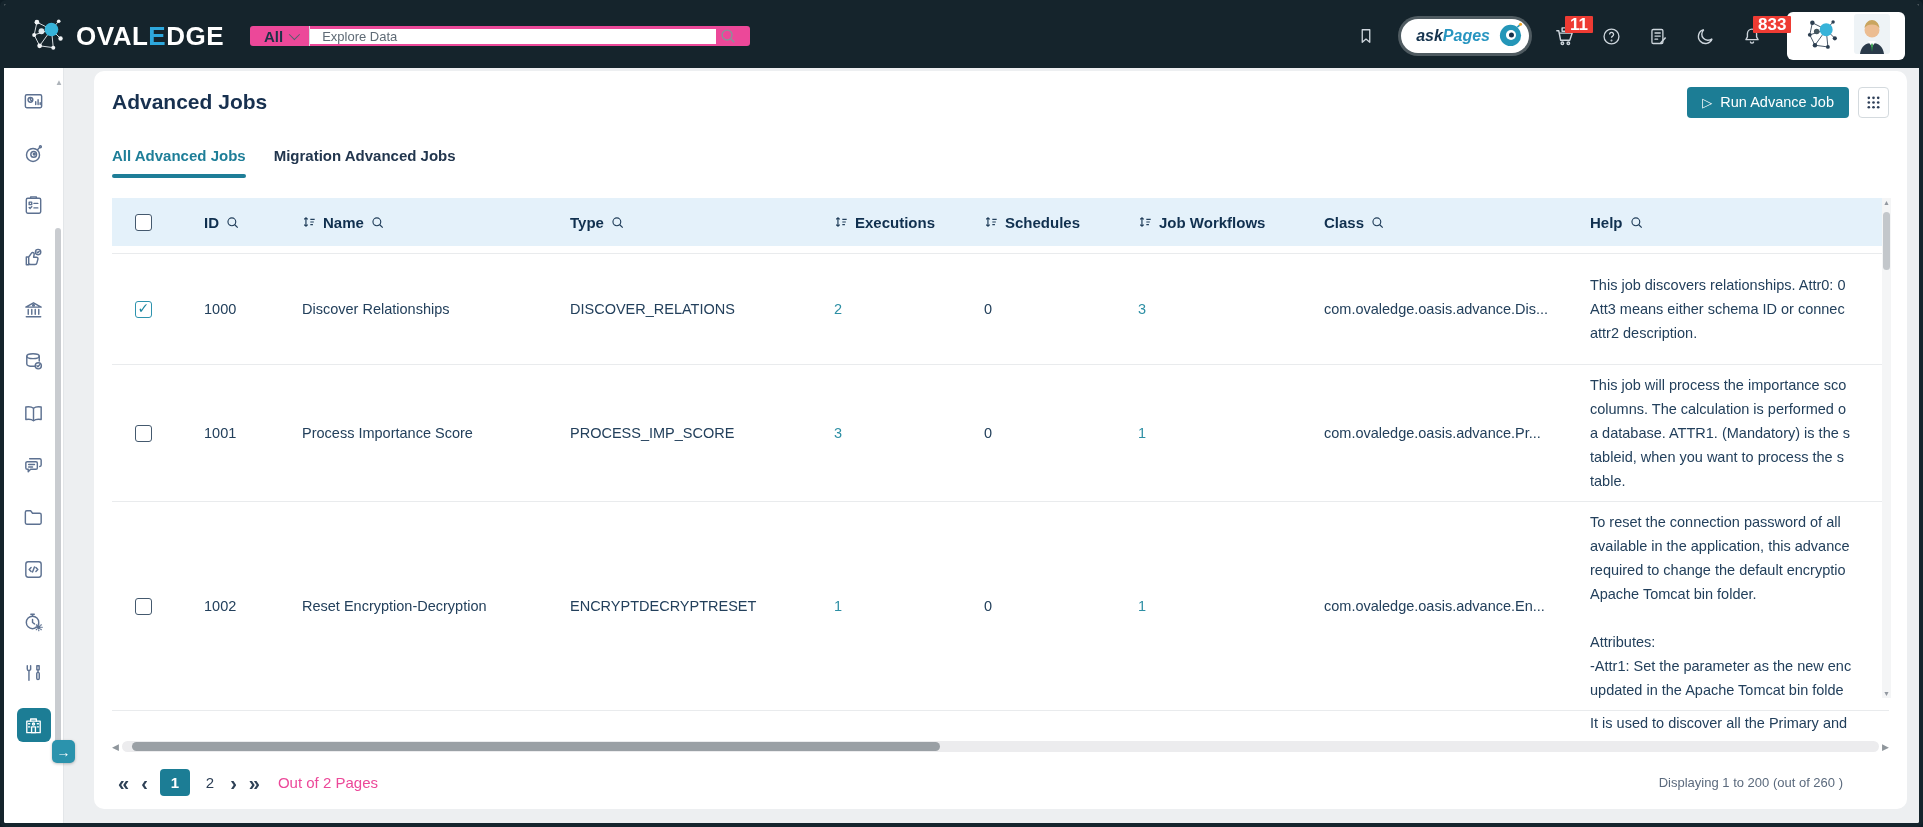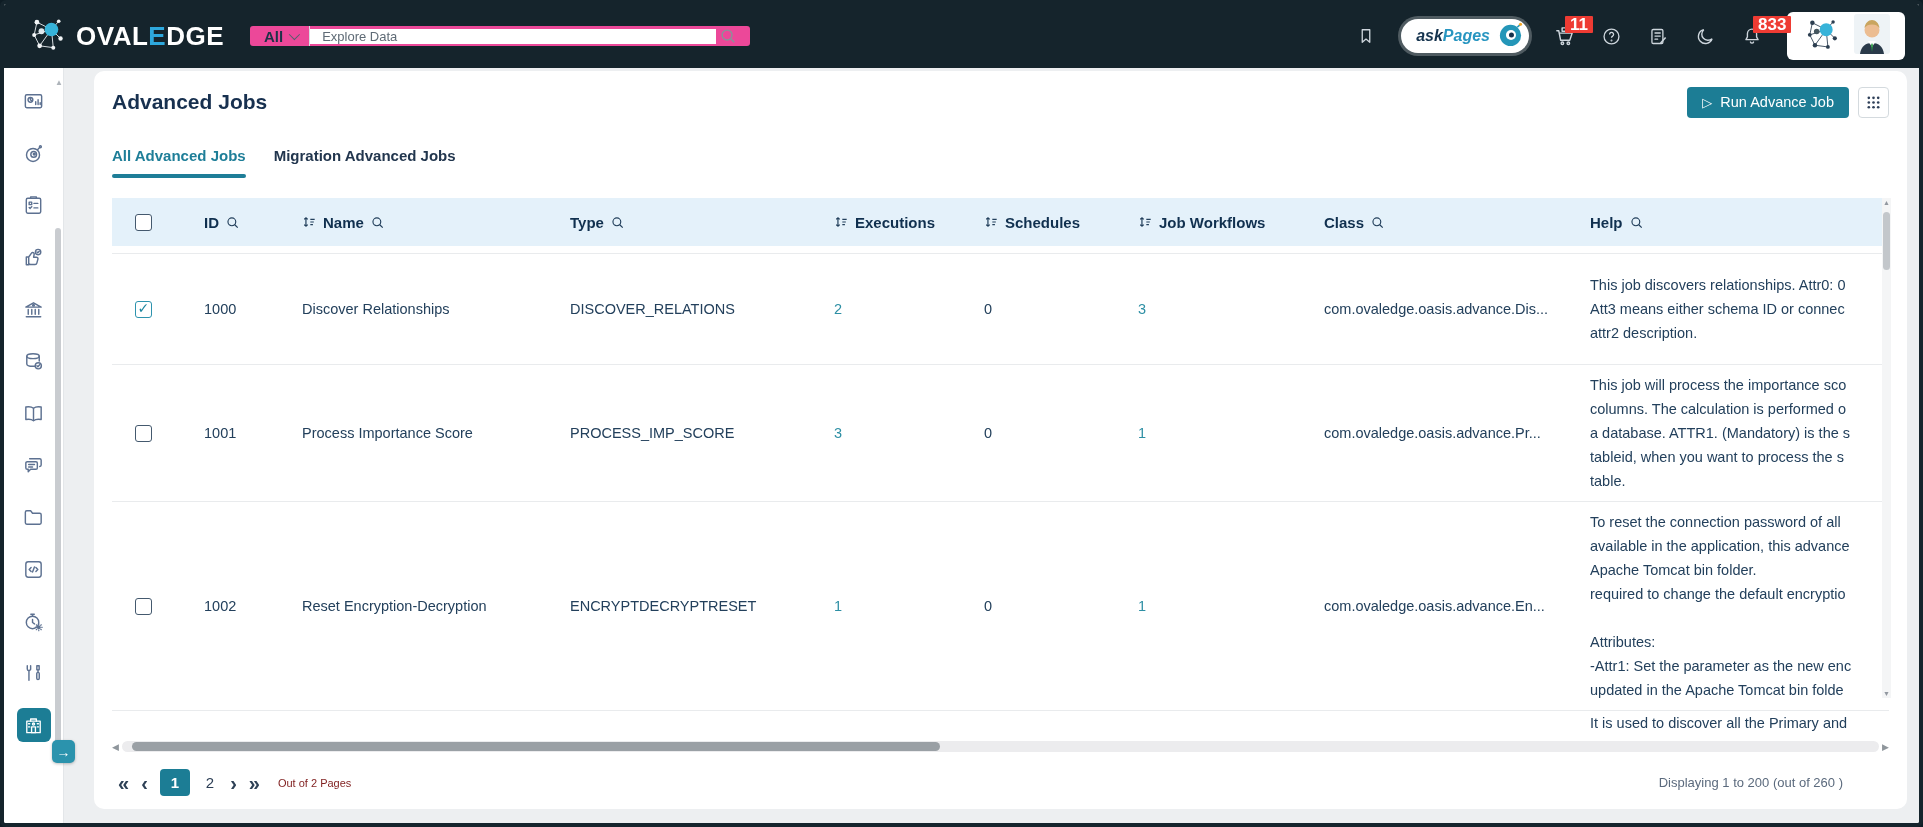--- a/index.html
+++ b/index.html
@@ -87,21 +87,21 @@
   .hs-arrow { font-size:9px; color:#8f969c; flex:none; }
   .hs-track { flex:1; height:11px; background:#ececee; border-radius:6px; position:relative; }
   .hs-thumb { position:absolute; left:10px; top:1px; height:9px; width:46%; background:#9aa0a5; border-radius:5px; }
 
   
   .tfoot { display:flex; align-items:center; justify-content:space-between; padding:16px 6px 0 6px; }
   .pager { display:flex; align-items:center; gap:12px; }
   .pg-arrow { font-size:20px; font-weight:700; color:#2e4156; cursor:pointer; line-height:20px; }
   .pg-active { width:30px; height:27px; background:#1c7d95; border-radius:4px; color:#fff; font-size:15px; font-weight:700; display:flex; align-items:center; justify-content:center; cursor:pointer; }
   .pg-num { font-size:15px; color:#2c3e55; padding:0 4px; cursor:pointer; }
-  .pg-label { font-size:11px; color:#7f1d1d; margin-left:6px; }
+  .pg-label { font-size:15px; color:#ec4899; margin-left:6px; }
   .summary { font-size:13px; color:#5b6a7d; padding-right:40px; }
 </style>
 </head>
 <body>
 
 <div class="frame">
 
   <div class="topbar">
     <div class="logo">
       <span>
@@ -511,22 +511,22 @@
               <div class="c-id">1002</div>
               <div class="c-name">Reset Encryption-Decryption</div>
               <div class="c-type">ENCRYPTDECRYPTRESET</div>
               <div class="c-exec"><span class="num-link">1</span></div>
               <div class="c-sched">0</div>
               <div class="c-wf"><span class="num-link">1</span></div>
               <div class="c-class"><span class="cls">com.ovaledge.oasis.advance.En...</span></div>
               <div class="c-help cell-help" style="padding-left:48px">
                 <div class="hline">To reset the connection password of all</div>
                 <div class="hline">available in the application, this advance</div>
+                <div class="hline">required to change the default encryptio</div>
                 <div class="hline">Apache Tomcat bin folder.</div>
-                <div class="hline">required to change the default encryptio</div>
                 <div class="hline">&nbsp;</div>
                 <div class="hline">Attributes:</div>
                 <div class="hline">-Attr1: Set the parameter as the new enc</div>
                 <div class="hline">updated in the Apache Tomcat bin folde</div>
               </div>
             </div>
 
             <div class="trow r4">
               <div class="c-check"></div>
                 <div class="c-id"></div>

